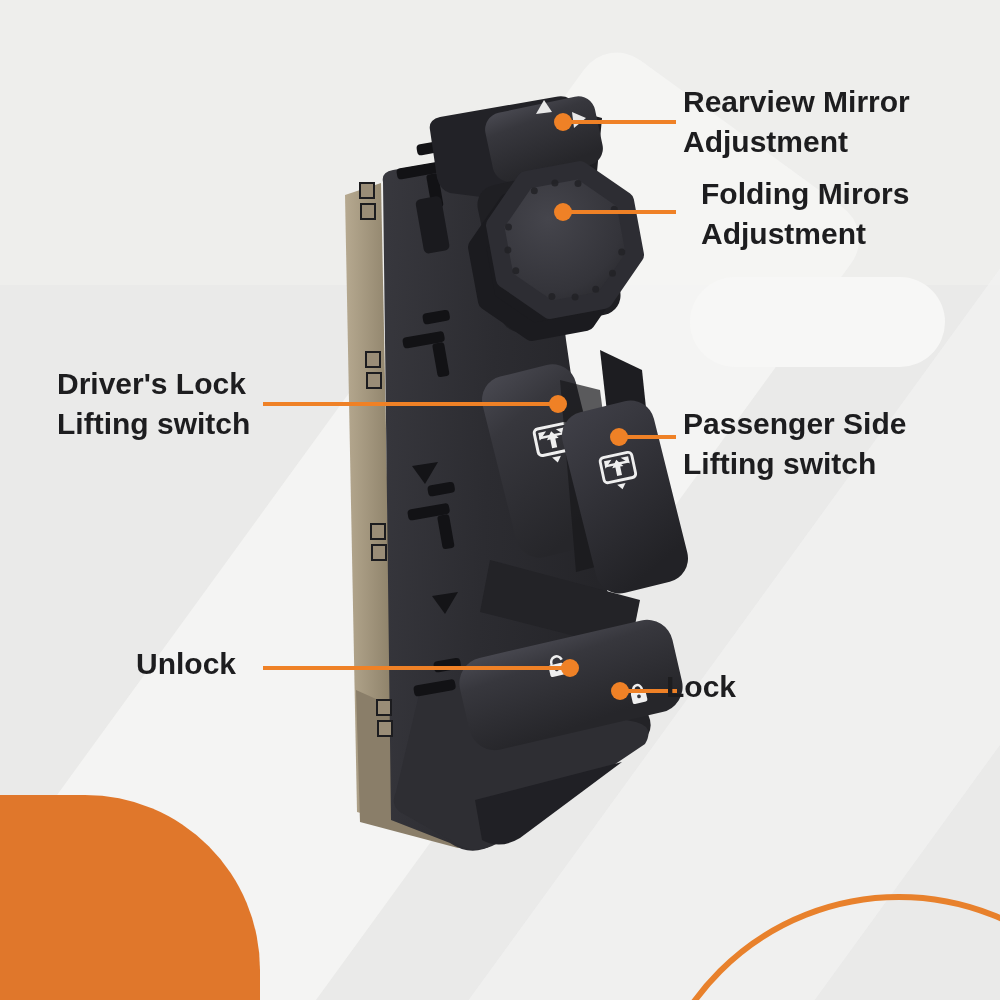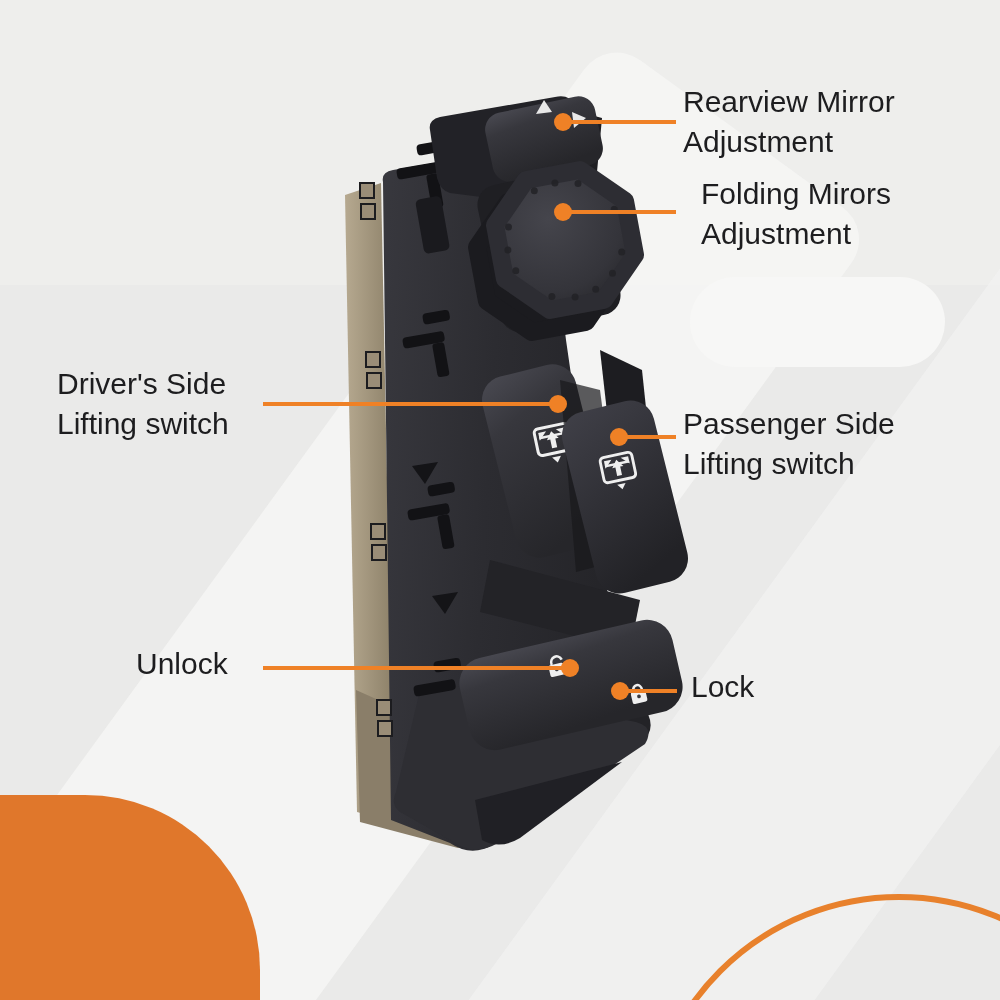--- a/index.html
+++ b/index.html
@@ -14,21 +14,21 @@
   .streak-a     { left:-370px; top:535px; width:1400px; height:330px; background:#f6f6f5; opacity:.8; transform:rotate(-54deg); border-radius:40px; }
   .streak-b     { left:300px;  top:470px; width:1250px; height:280px; background:#f3f3f2; opacity:.65; transform:rotate(-54deg); border-radius:40px; }
   .pill-shape   { position:absolute; left:690px; top:277px; width:255px; height:90px; border-radius:46px; background:#f7f7f6; }
   .orange-blob  { position:absolute; left:-70px; top:795px; width:330px; height:400px; background:#e0772b; border-top-right-radius:175px; }
   .orange-ring  { position:absolute; left:643px; top:894px; width:500px; height:500px; border-radius:50%;
                   border:6px solid #e8812c; background:transparent; }
   
   svg.art { position:absolute; left:0; top:0; width:1000px; height:1000px; }
   
   .callout-label {
-    position:absolute; color:#1d1d1f; font-size:30px; line-height:40px; font-weight:400;
+    position:absolute; color:#1d1d1f; font-size:30px; line-height:40px; font-weight:700;
     white-space:pre-line; letter-spacing:0px;
   }
 </style>
 </head>
 <body>
 
 <div class="stage">
 
   <div class="streak streak-top"></div>
   <div class="streak streak-a"></div>
@@ -196,19 +196,19 @@
       <circle cx="619" cy="437" r="9"></circle>
       <circle cx="570" cy="668" r="9"></circle>
       <circle cx="620" cy="691" r="9"></circle>
     </g>
   </svg>
 
   <div class="callout-label" style="left:683px; top:82px;">Rearview Mirror
 Adjustment</div>
   <div class="callout-label" style="left:701px; top:174px;">Folding Mirors
 Adjustment</div>
-  <div class="callout-label" style="left:57px; top:364px;">Driver's Side
+  <div class="callout-label" style="left:57px; top:364px;">Driver's Lock
 Lifting switch</div>
   <div class="callout-label" style="left:683px; top:404px;">Passenger Side
 Lifting switch</div>
   <div class="callout-label" style="left:136px; top:644px;">Unlock</div>
-  <div class="callout-label" style="left:683px; top:667px;padding-left:8px;">Lock</div>
+  <div class="callout-label" style="left:658px; top:667px;padding-left:8px;">Lock</div>
 </div>
 
 </body></html>

